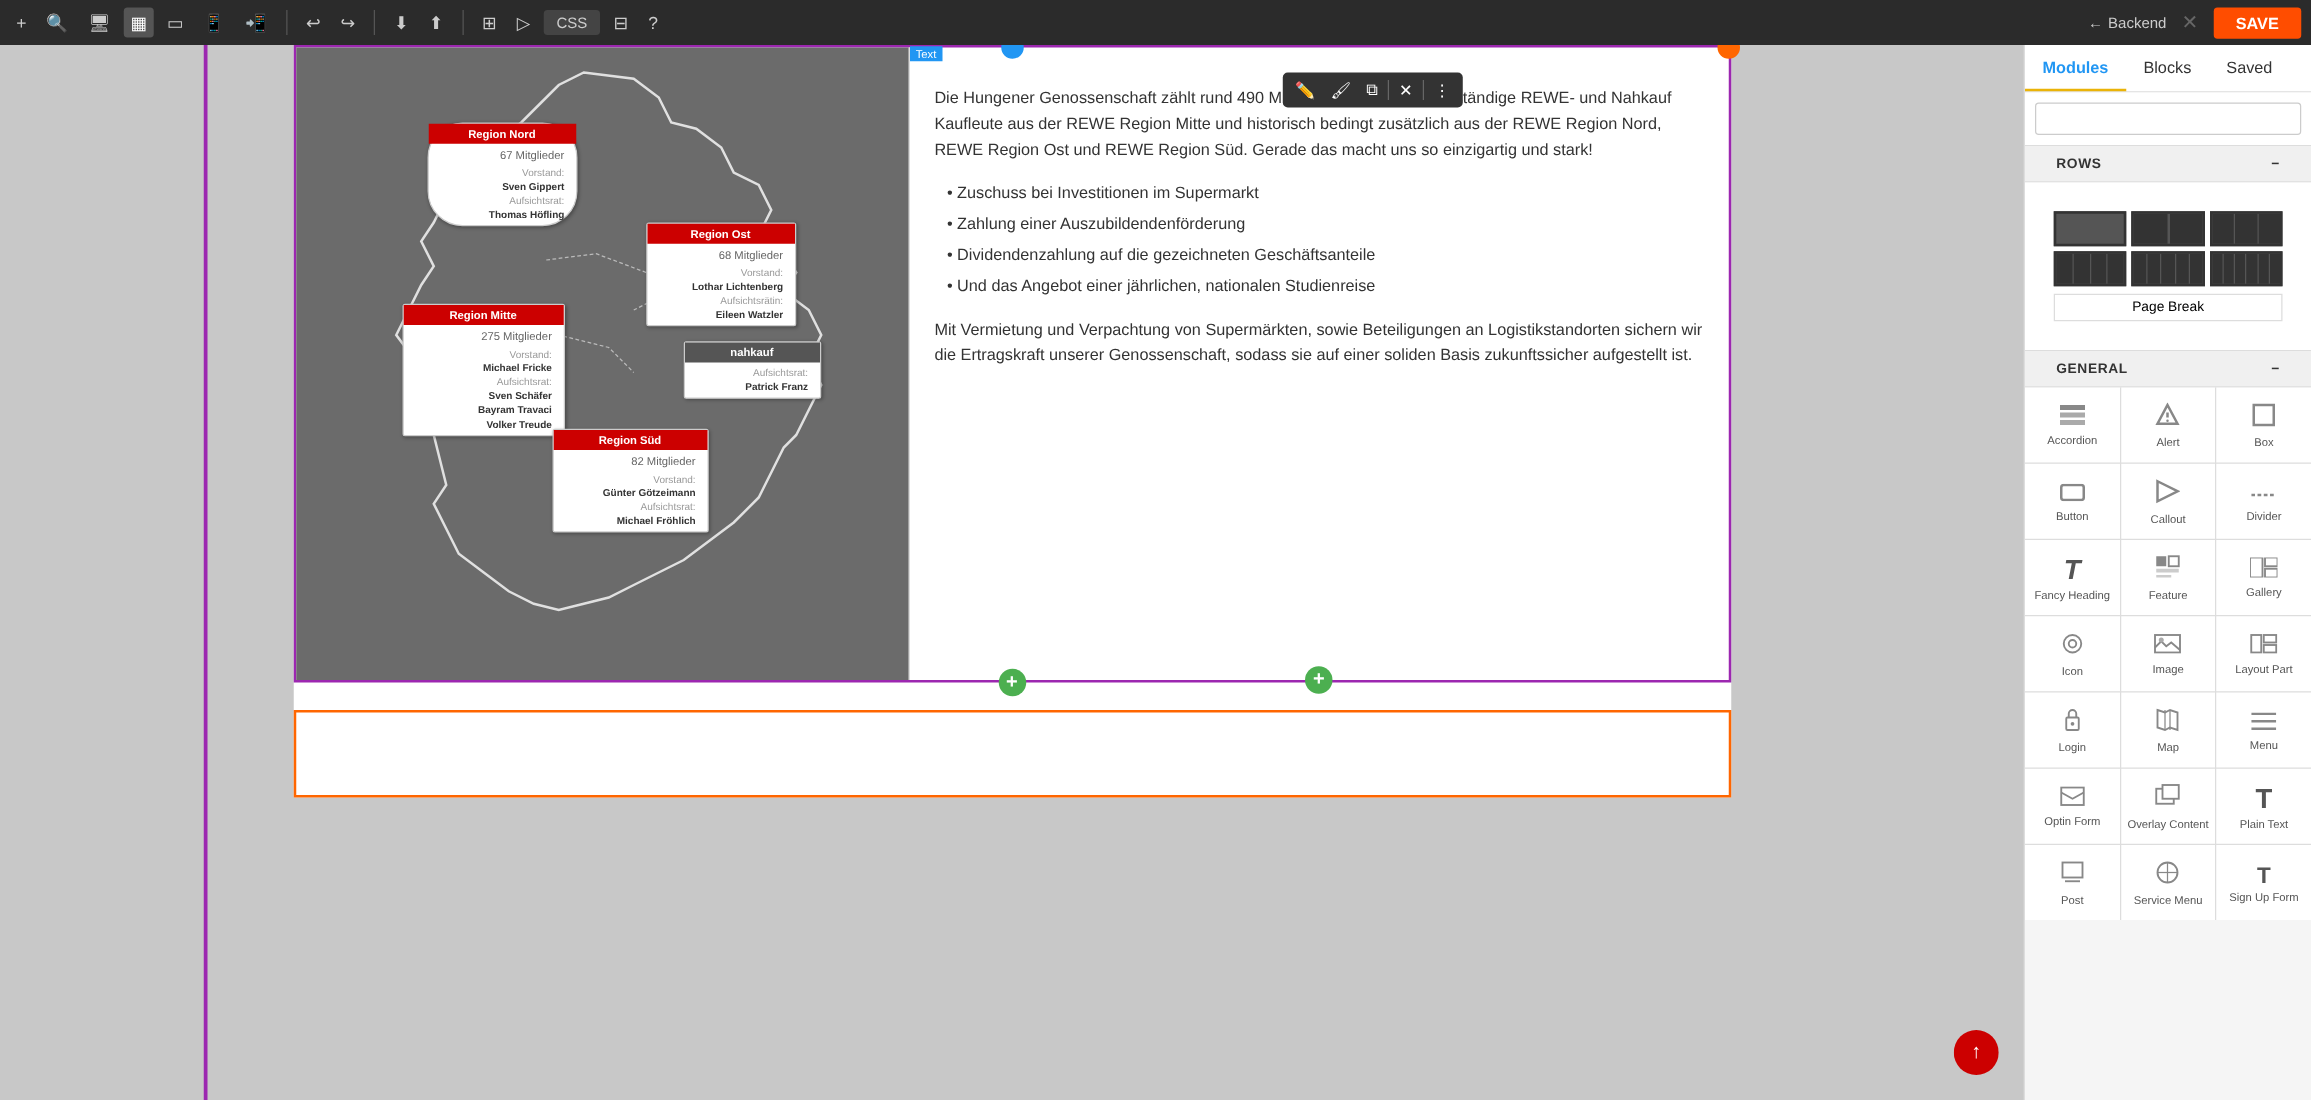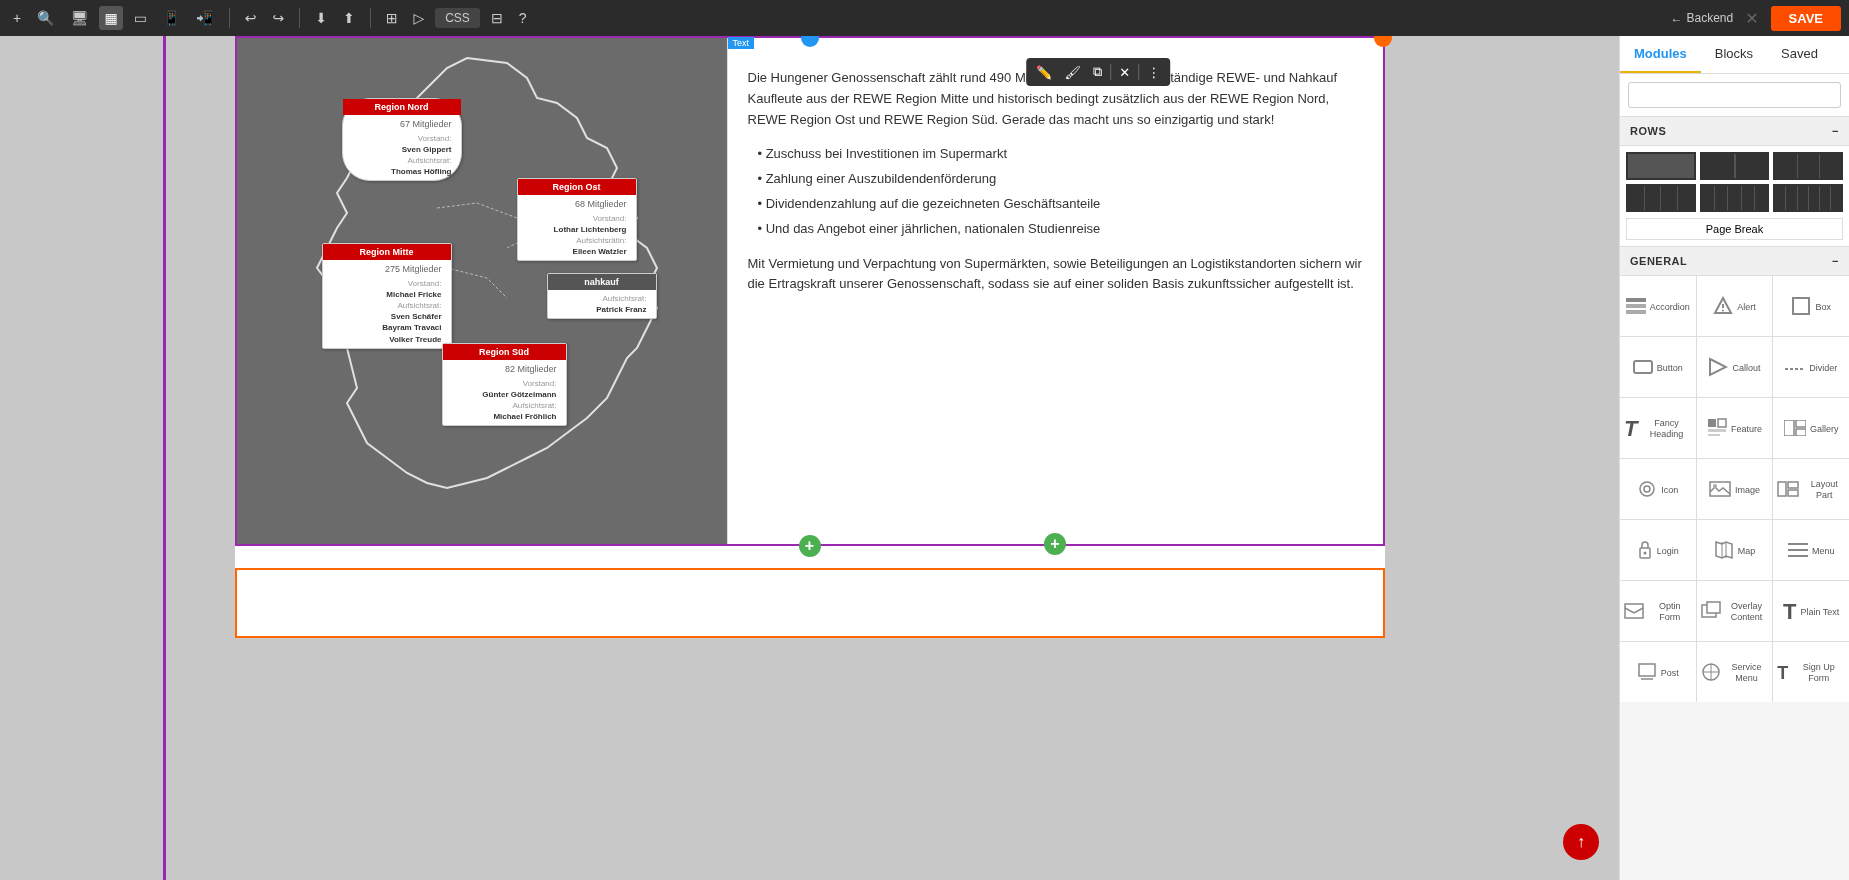--- a/index.html
+++ b/index.html
@@ -262,41 +262,42 @@
       border: 1px solid #ccc;
       border-radius: 3px;
       font-size: 12px;
       outline: none;
     }
 
     .panel-section-header {
       display: flex;
       justify-content: space-between;
       align-items: center;
-      padding: 8px 10px;
+      padding: 8px 25px;
       font-size: 11px;
       font-weight: bold;
       color: #333;
       letter-spacing: 0.5px;
       background: #f0f0f0;
       border-bottom: 1px solid #ddd;
       text-transform: uppercase;
     }
 
     .modules-grid {
       display: grid;
       grid-template-columns: repeat(3, 1fr);
       gap: 1px;
       background: #ddd;
       padding: 0;
     }
 
     .module-item {
       background: white;
       display: flex;
+      flex-direction: column;
       align-items: center;
       justify-content: center;
       padding: 10px 4px 8px;
       cursor: pointer;
       min-height: 60px;
       gap: 4px;
     }
 
     .module-icon {
       font-size: 18px;
@@ -506,21 +507,21 @@
 
     <div class="panel-search">
       <input type="text" placeholder="" style="">
     </div>
 
     <div class="panel-section-header">
       <span>ROWS</span>
       <span>−</span>
     </div>
 
-    <div style="background:white;padding:6px;border-bottom:1px solid #ddd;">
+    <div style="background:white;padding:23px;border-bottom:1px solid #ddd;">
       <div style="display:grid;grid-template-columns:repeat(3,1fr);gap:4px;margin-bottom:4px;">
         <div style="border:2px solid #333;height:28px;background:#555;cursor:pointer;"></div>
         <div style="border:2px solid #333;height:28px;background:#555;display:flex;gap:2px;cursor:pointer;">
           <div style="flex:1;background:#333;"></div>
             <div style="flex:1;background:#333;"></div>
         </div>
         <div style="border:2px solid #333;height:28px;background:#555;display:flex;gap:1px;cursor:pointer;">
           <div style="flex:1;background:#333;"></div>
             <div style="flex:1;background:#333;"></div>
             <div style="flex:1;background:#333;"></div>

